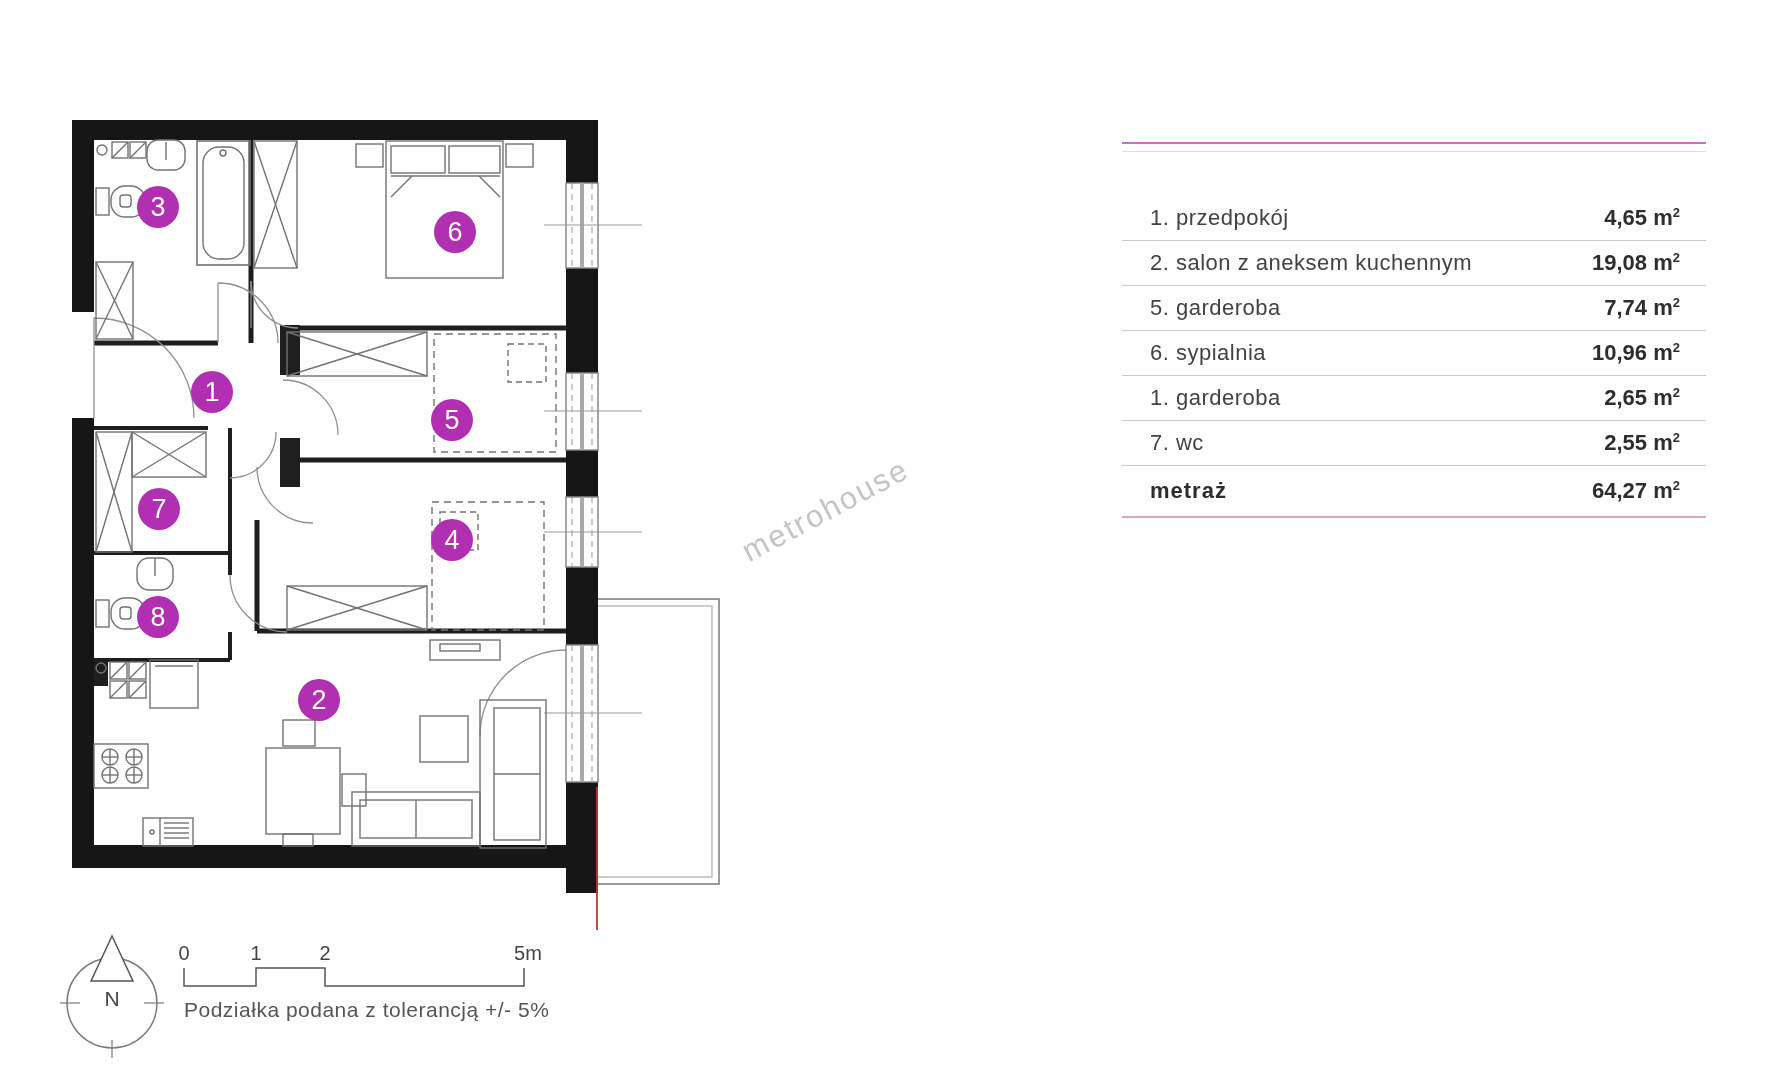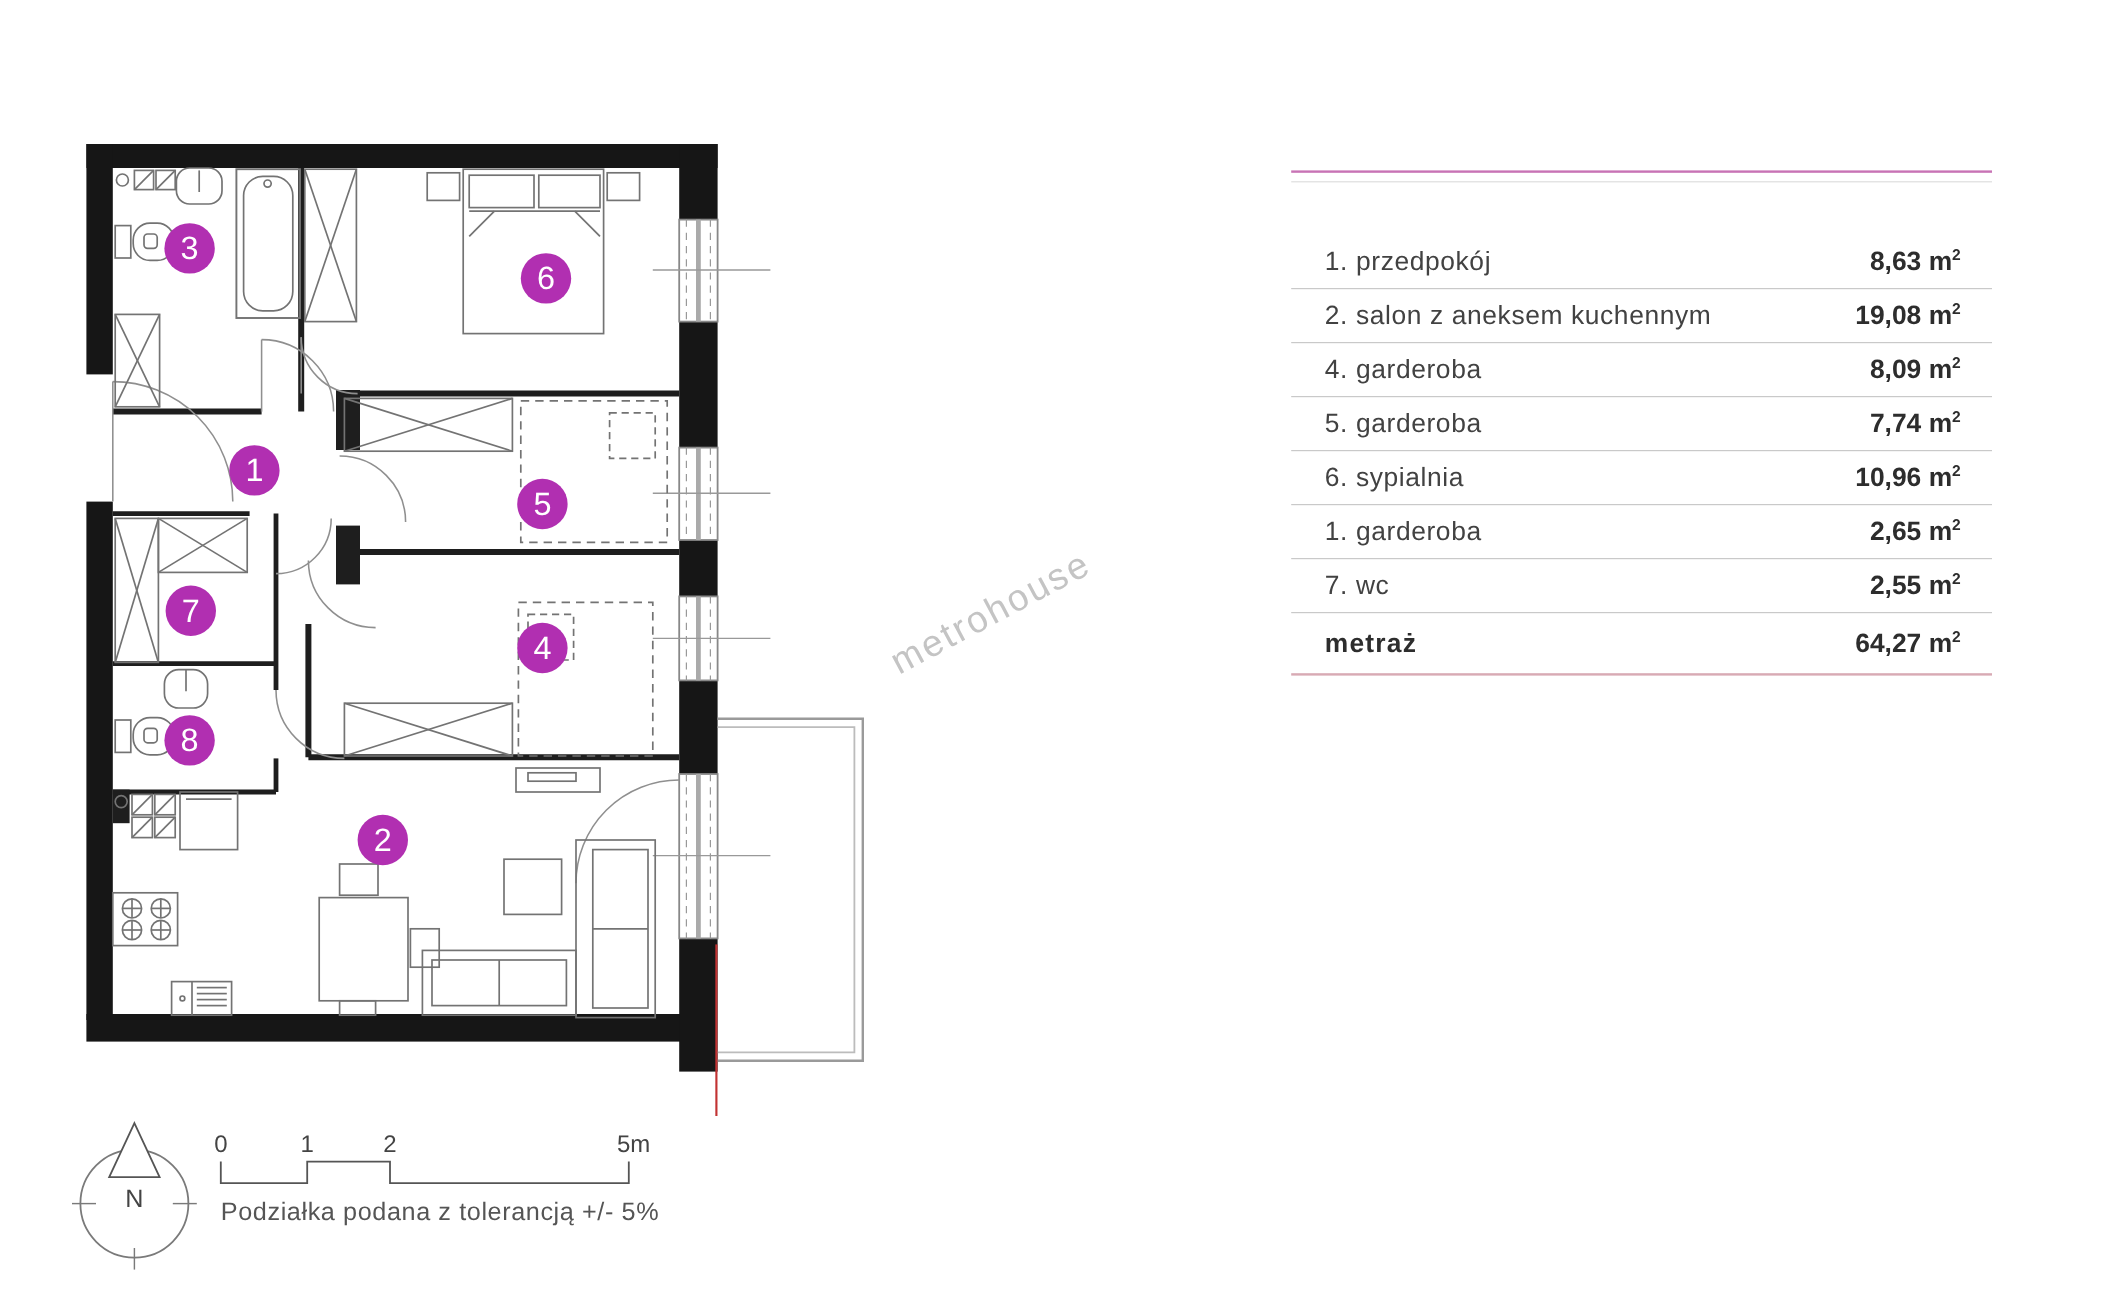--- a/index.html
+++ b/index.html
@@ -16,21 +16,21 @@
   }
   
   .watermark{
     position:absolute;left:728px;top:470px;width:280px;
     font-size:31px;letter-spacing:2px;color:#c4c4c4;
     transform:rotate(-28deg);transform-origin:center;
     user-select:none;
   }
   
   .legend{
-    position:absolute;left:1076px;top:142px;width:584px;
+    position:absolute;left:1122px;top:142px;width:584px;
   }
   .legend .toprule{height:2px;background:#c873b5;}
   .legend .subrule{height:1px;background:#dedede;margin-top:7px;}
   .legend .rows{margin-top:44px;}
   .lrow{
     display:flex;align-items:center;justify-content:space-between;
     height:44px;border-bottom:1px solid #c9c9c9;
     font-size:22px;
   }
   .lrow .lbl{padding-left:28px;color:#424242;letter-spacing:0.5px;}
@@ -276,29 +276,25 @@
 
 <div class="watermark">metrohouse</div>
 
 <div class="legend">
   <div class="toprule"></div>
   <div class="subrule"></div>
   <div class="rows">
 
     <div class="lrow">
       <span class="lbl">1. przedpokój</span>
-      <span class="val"><span>8,63</span>&nbsp;<span>m</span><sup>2</sup></span>
+      <span class="val"><span>4,65</span>&nbsp;<span>m</span><sup>2</sup></span>
     </div>
     <div class="lrow">
       <span class="lbl">2. salon z aneksem kuchennym</span>
       <span class="val"><span>19,08</span>&nbsp;<span>m</span><sup>2</sup></span>
-    </div>
-    <div class="lrow">
-      <span class="lbl">4. garderoba</span>
-      <span class="val"><span>8,09</span>&nbsp;<span>m</span><sup>2</sup></span>
     </div>
     <div class="lrow">
       <span class="lbl">5. garderoba</span>
       <span class="val"><span>7,74</span>&nbsp;<span>m</span><sup>2</sup></span>
     </div>
     <div class="lrow">
       <span class="lbl">6. sypialnia</span>
       <span class="val"><span>10,96</span>&nbsp;<span>m</span><sup>2</sup></span>
     </div>
     <div class="lrow">

